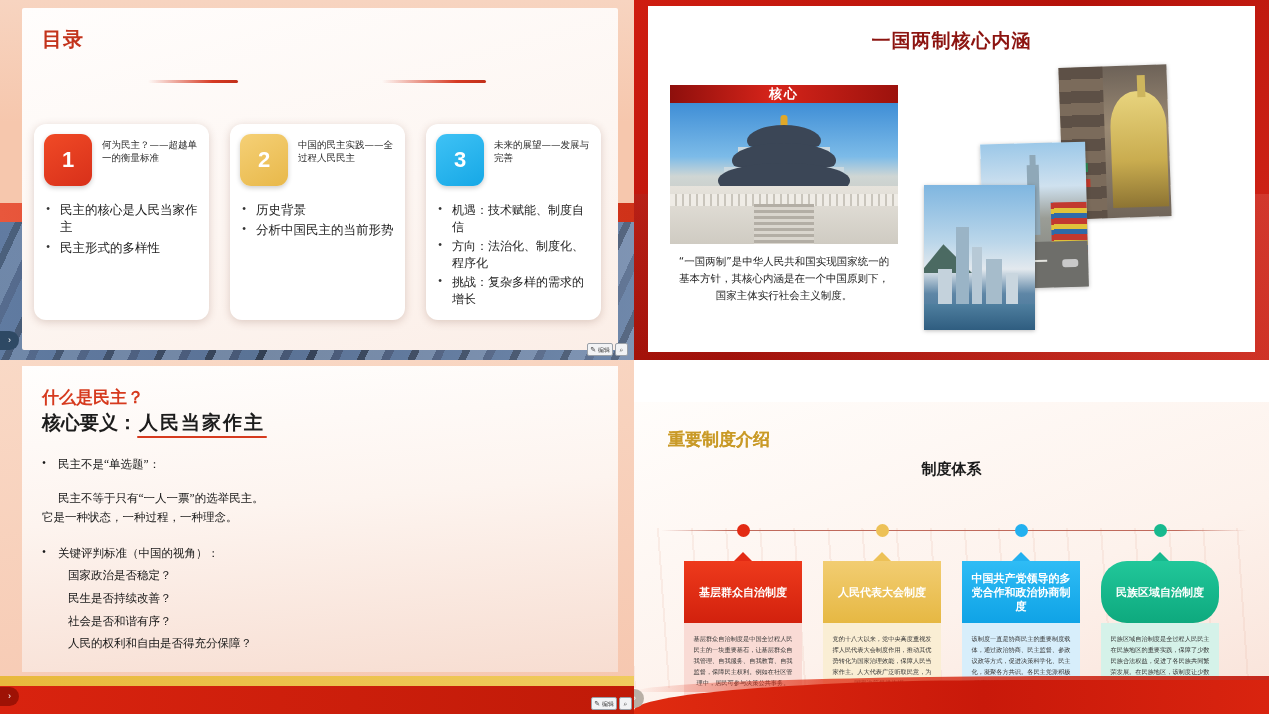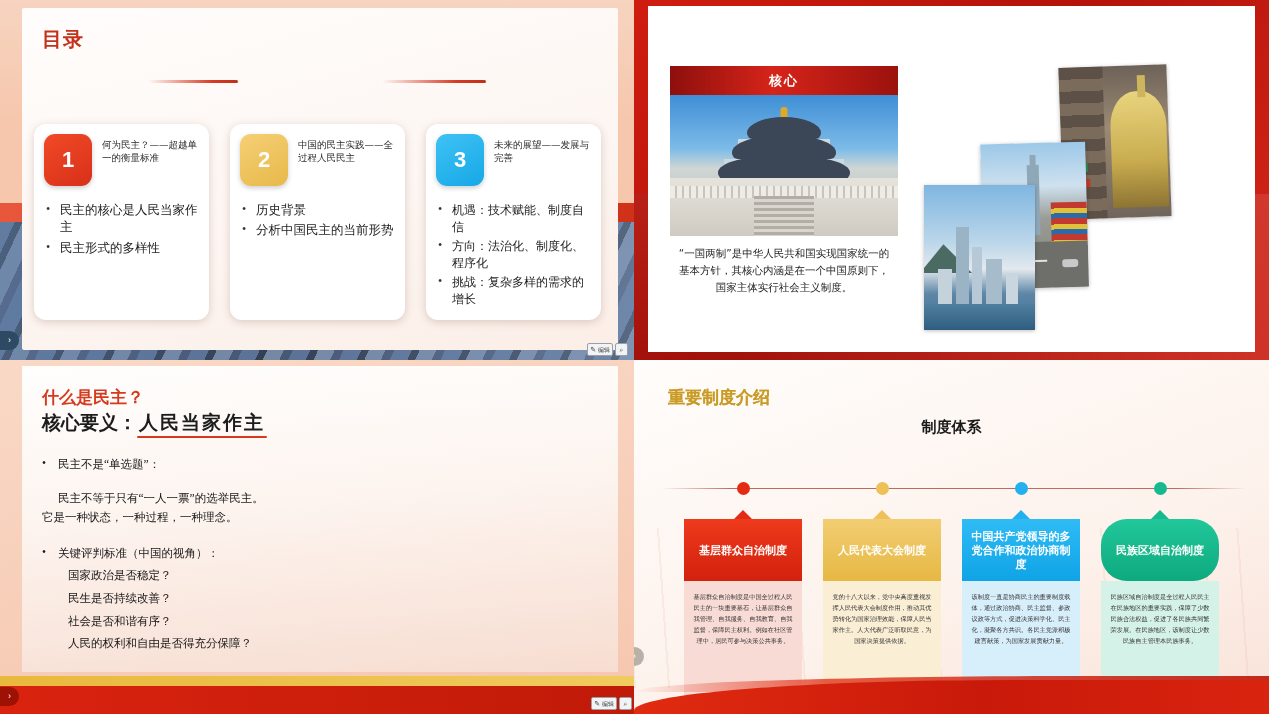--- a/index.html
+++ b/index.html
@@ -116,23 +116,23 @@
     position: absolute; left: 14px; top: 6px; right: 14px; bottom: 8px;
     background: #fff;
   }
   #slide-onecountry .s2title {
     position: absolute; left: 0; right: 0; top: 28px; text-align: center;
     font-size: 19px; font-weight: 700; color: #8c1410; letter-spacing: 1px;
     font-family: "Liberation Serif","DejaVu Serif",serif;
   }
   .corebox { position: absolute; left: 36px; top: 66px; width: 228px; }
   .corebox .corehdr {
-    height: 29px; display:flex; align-items:center; justify-content:center;
+    height: 18px; display:flex; align-items:center; justify-content:center;
     background: linear-gradient(90deg,#8e0f0c,#d6241a 45%,#9c120d);
-    color: #fff; font-size: 13px; font-weight: 700; letter-spacing: 2px;
+    color: #fff; font-size: 13px; font-weight: 700; letter-spacing: 2px; margin-top: 19px;
   }
   .corebox .photo-temple {
     height: 141px; position: relative; overflow: hidden;
     background: linear-gradient(180deg,#3f8ed6 0%,#7cbbe8 38%,#cfd6d4 52%,#b9b6ad 100%);
   }
   .corebox .photo-temple .roof1,
   .corebox .photo-temple .roof2,
   .corebox .photo-temple .roof3 {
     position: absolute; left: 50%; transform: translateX(-50%);
     background: #3b4656; border-radius: 50% 50% 6px 6px / 72% 72% 6px 6px;
@@ -244,21 +244,21 @@
     font-family: "Liberation Serif","DejaVu Serif",serif; color:#181818; }
   #slide-whatisdemo .b1 { top: 96px; }
   #slide-whatisdemo .b2 { top: 185px; }
   #slide-whatisdemo .bullet { position: relative; padding-left: 18px; font-size: 11.5px; line-height:1.5; }
   #slide-whatisdemo .bullet::before { content:"•"; position:absolute; left:2px; top:-1px; }
   #slide-whatisdemo .indent { margin-left: 18px; font-size: 11.5px; line-height: 1.62; margin-top: 16px; }
   #slide-whatisdemo .indent2 { margin-left: 2px; font-size: 11.5px; line-height: 1.62; }
   #slide-whatisdemo .sublist { margin-left: 28px; margin-top: 4px; font-size: 11.5px; line-height: 1.62; }
 
   
-  #slide-systems { background: linear-gradient(160deg,#fffdfb 0%,#fdf2ec 60%,#f9e2d8 100%); }
+  #slide-systems { background: linear-gradient(160deg,#fffdfb 0%,#fdf2ec 60%,#f9e2d8 100%); margin-top: 42px; }
   #slide-systems .gwall {
     position:absolute; left:0; right:0; bottom:26px; height: 160px;
     background:
       repeating-linear-gradient(86deg, rgba(228,178,160,.22) 0 2px, rgba(255,255,255,0) 2px 34px);
     opacity:.8;
   }
   #slide-systems .wave {
     position: absolute; left: 0; right: 0; bottom: 0; height: 34px;
     background: linear-gradient(90deg,#e02b10,#c9190a 55%,#d9240f);
     border-radius: 60% 0 0 0 / 90% 0 0 0;
@@ -374,20 +374,21 @@
       </div>
       <div class="mini-btn" style="width:13px; justify-content:center;">
         <span class="g">⌕</span>
       </div>
     </div>
   </div>
 
   <div class="slide" id="slide-onecountry">
     <div class="redframe"></div>
     <div class="white"></div>
+    <div class="s2title">一国两制核心内涵</div>
 
     <div class="corebox">
       <div class="corehdr">核心</div>
       <div class="photo-temple">
         <div class="spire"></div>
         <div class="roof1"></div>
         <div class="b1 band"></div>
         <div class="roof2"></div>
         <div class="b2 band"></div>
         <div class="roof3"></div>

